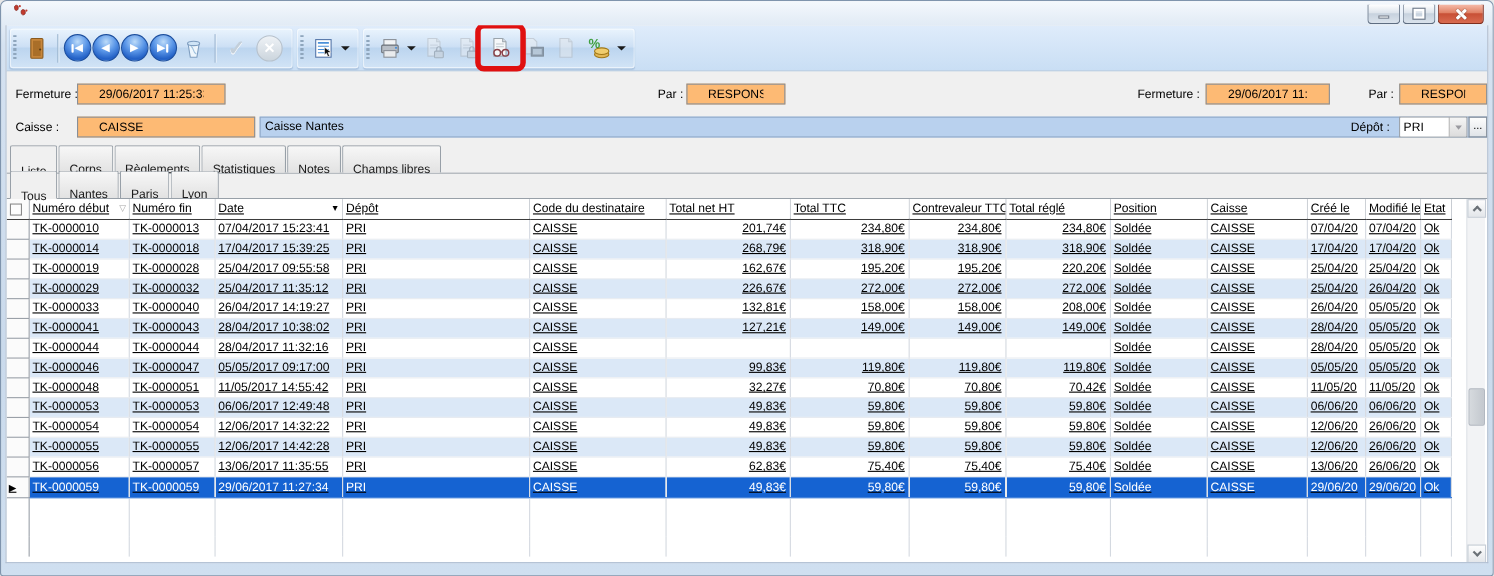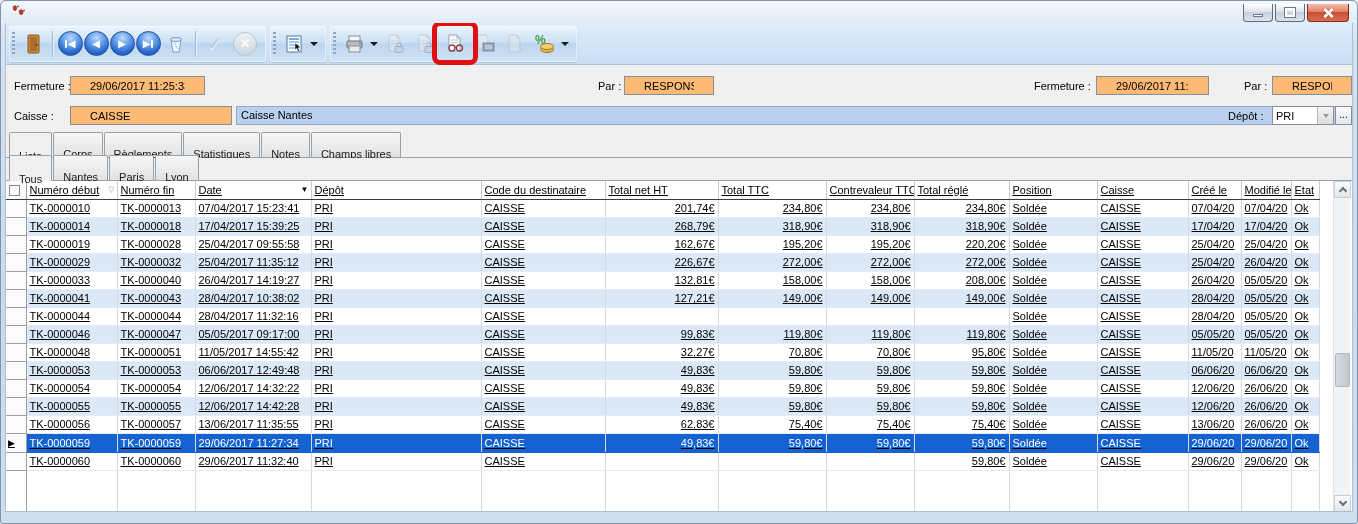--- a/index.html
+++ b/index.html
@@ -497,21 +497,21 @@
             <tr>
               <td class="selcol"></td>
               <td>TK-0000048</td>
               <td>TK-0000051</td>
               <td>11/05/2017 14:55:42</td>
               <td>PRI</td>
               <td>CAISSE</td>
               <td class="num">32,27€</td>
               <td class="num">70,80€</td>
               <td class="num">70,80€</td>
-              <td class="num">95,80€</td>
+              <td class="num">70,42€</td>
               <td>Soldée</td>
               <td>CAISSE</td>
               <td>11/05/20</td>
               <td>11/05/20</td>
               <td>Ok</td>
             </tr>
             <tr class="alt">
               <td class="selcol"></td>
               <td>TK-0000053</td>
               <td>TK-0000053</td>
@@ -582,37 +582,20 @@
             <tr class="sel">
               <td class="selcol"><span class="mark">▶</span></td>
               <td>TK-0000059</td>
               <td>TK-0000059</td>
               <td>29/06/2017 11:27:34</td>
               <td>PRI</td>
               <td>CAISSE</td>
               <td class="num">49,83€</td>
               <td class="num">59,80€</td>
               <td class="num">59,80€</td>
-              <td class="num">59,80€</td>
-              <td>Soldée</td>
-              <td>CAISSE</td>
-              <td>29/06/20</td>
-              <td>29/06/20</td>
-              <td>Ok</td>
-            </tr>
-            <tr>
-              <td class="selcol"></td>
-              <td>TK-0000060</td>
-              <td>TK-0000060</td>
-              <td>29/06/2017 11:32:40</td>
-              <td>PRI</td>
-              <td>CAISSE</td>
-              <td class="num"></td>
-              <td class="num"></td>
-              <td class="num"></td>
               <td class="num">59,80€</td>
               <td>Soldée</td>
               <td>CAISSE</td>
               <td>29/06/20</td>
               <td>29/06/20</td>
               <td>Ok</td>
             </tr>
             <tr class="filler">
               <td class="selcol"></td>
               <td></td>

